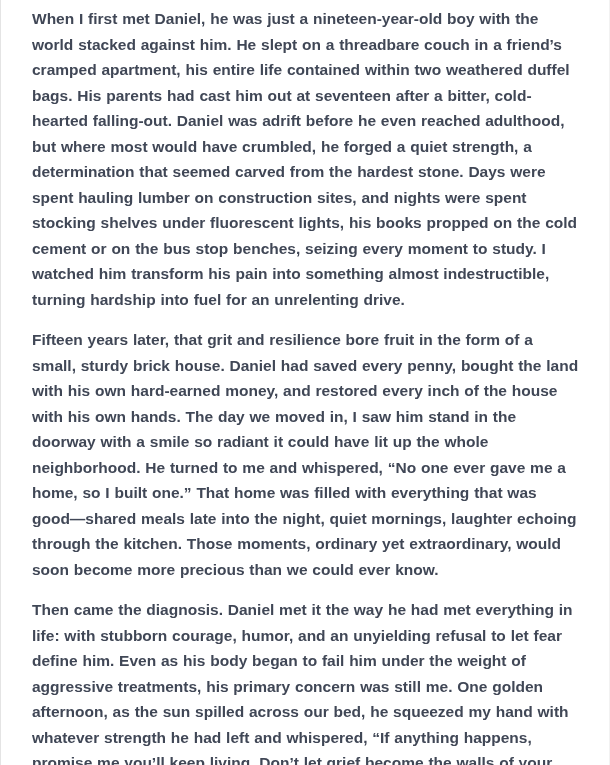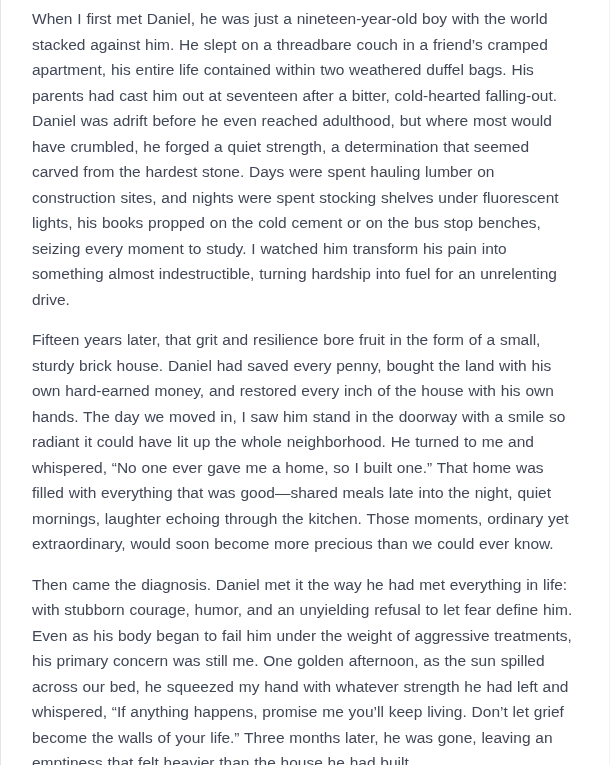--- a/index.html
+++ b/index.html
@@ -19,21 +19,21 @@
     height: 765px;
     background: #ffffff;
     border-left: 1px solid #e4e4e4;
     border-right: 1px solid #f2f2f2;
     padding: 6px 30px 0 31px;
   }
   .page p {
     margin: 0 0 15px 0;
     font-size: 15.5px;
     line-height: 25.5px;
-    font-weight: 400;
+    font-weight: 700;
     color: #404756;
     text-align: left;
     word-spacing: 0.5px;
   }
 </style>
 </head>
 <body>
 
 <main class="page">
   <p>When I first met Daniel, he was just a nineteen-year-old boy with the world stacked against him. He slept on a threadbare couch in a friend’s cramped apartment, his entire life contained within two weathered duffel bags. His parents had cast him out at seventeen after a bitter, cold-hearted falling-out. Daniel was adrift before he even reached adulthood, but where most would have crumbled, he forged a quiet strength, a determination that seemed carved from the hardest stone. Days were spent hauling lumber on construction sites, and nights were spent stocking shelves under fluorescent lights, his books propped on the cold cement or on the bus stop benches, seizing every moment to study. I watched him transform his pain into something almost indestructible, turning hardship into fuel for an unrelenting drive.</p>

